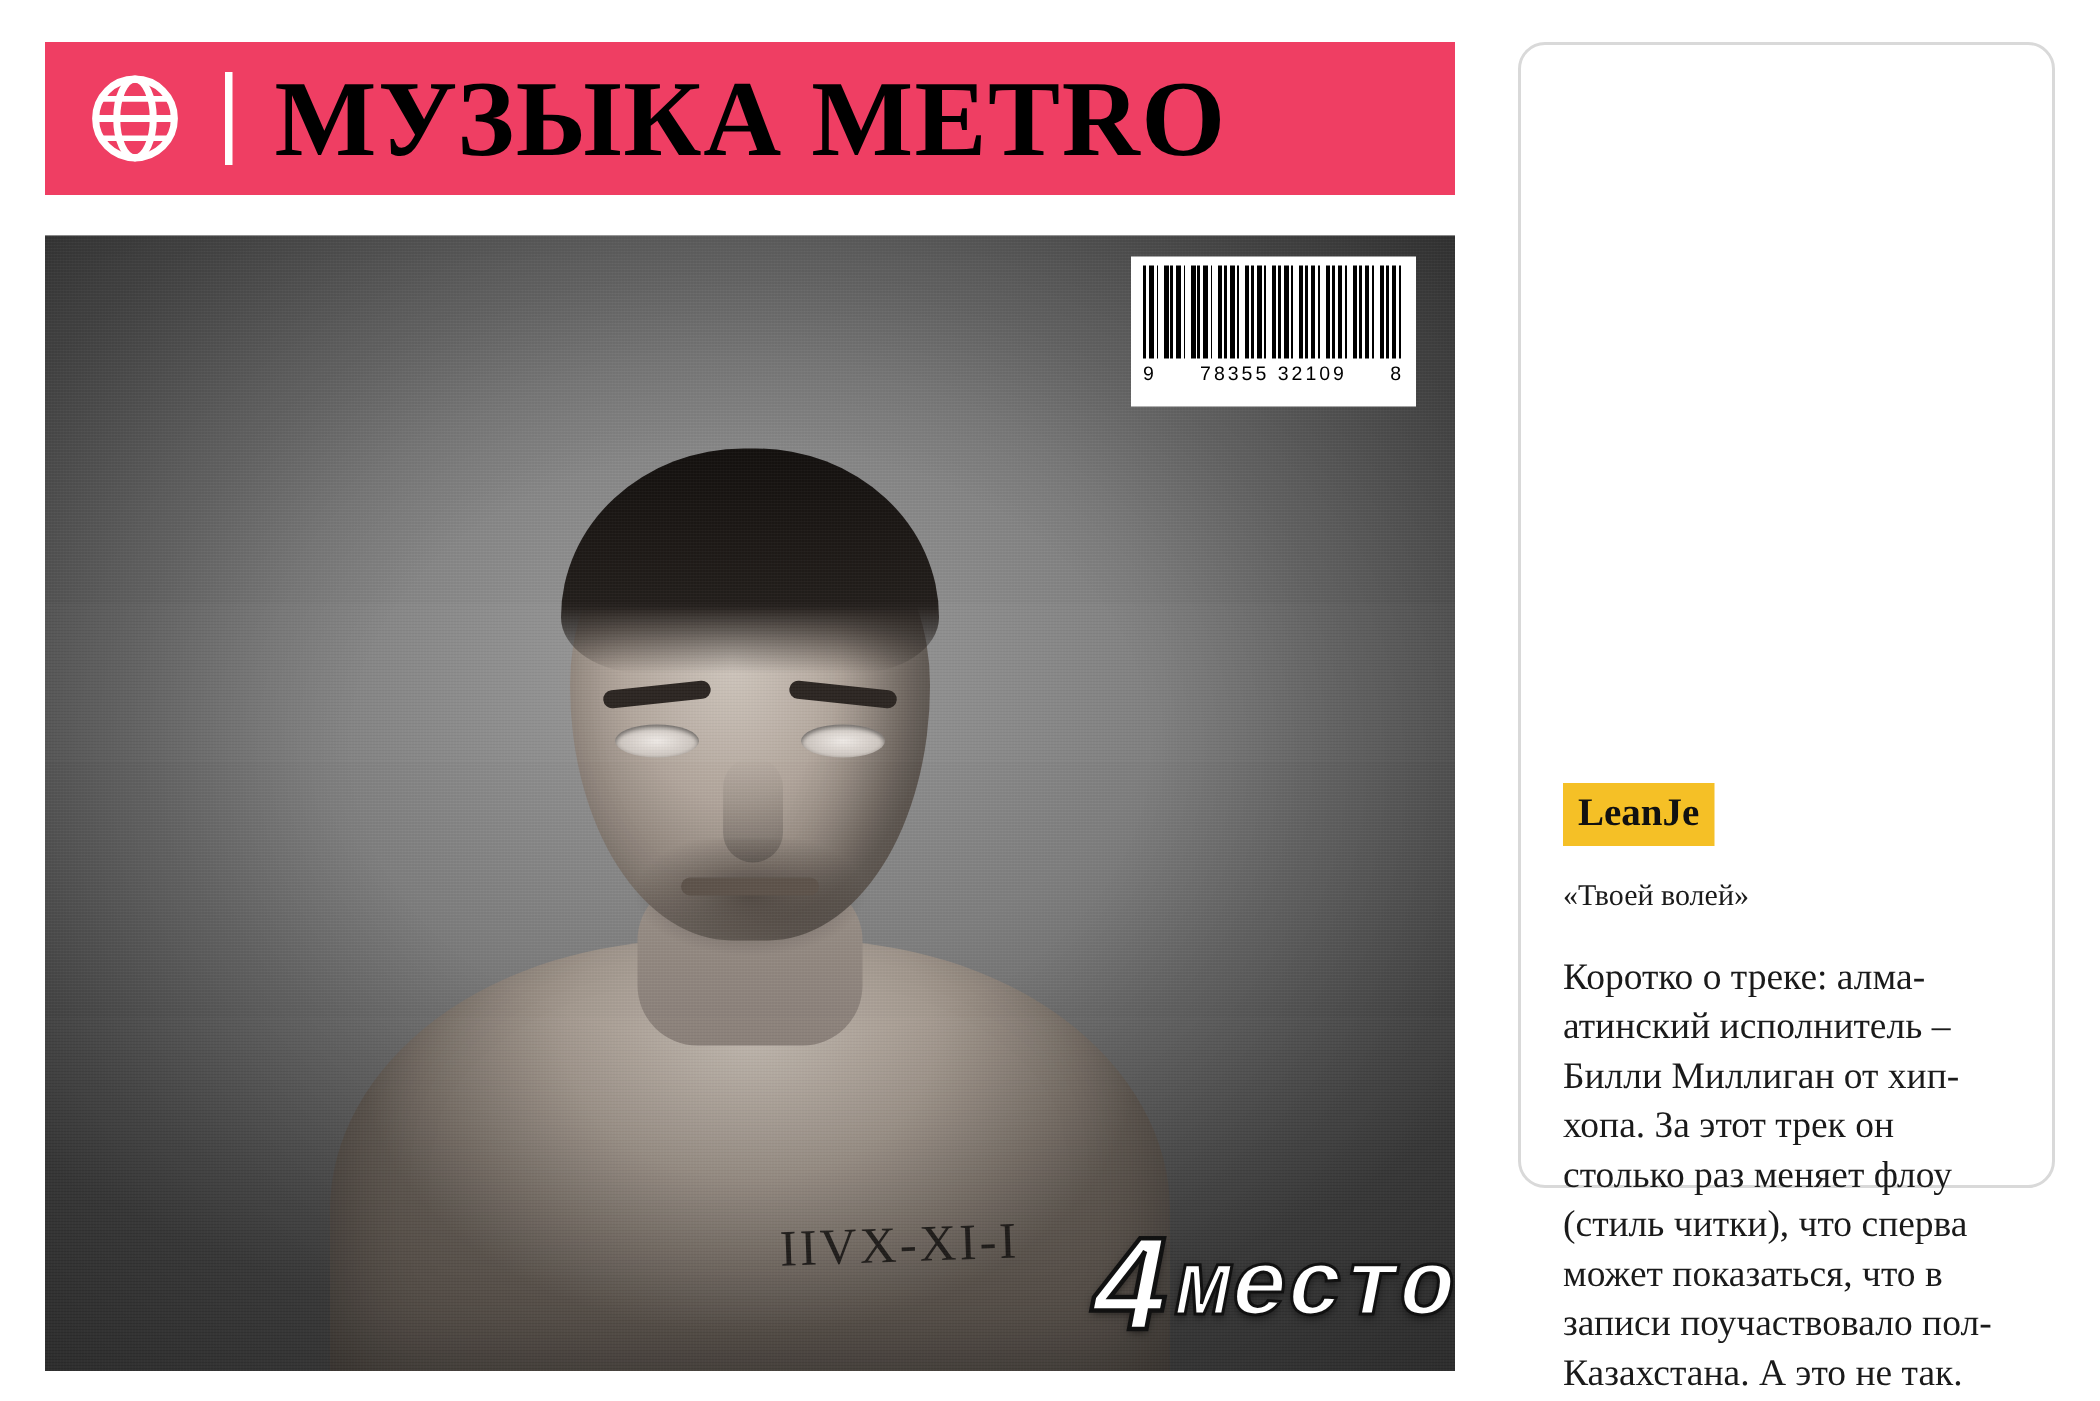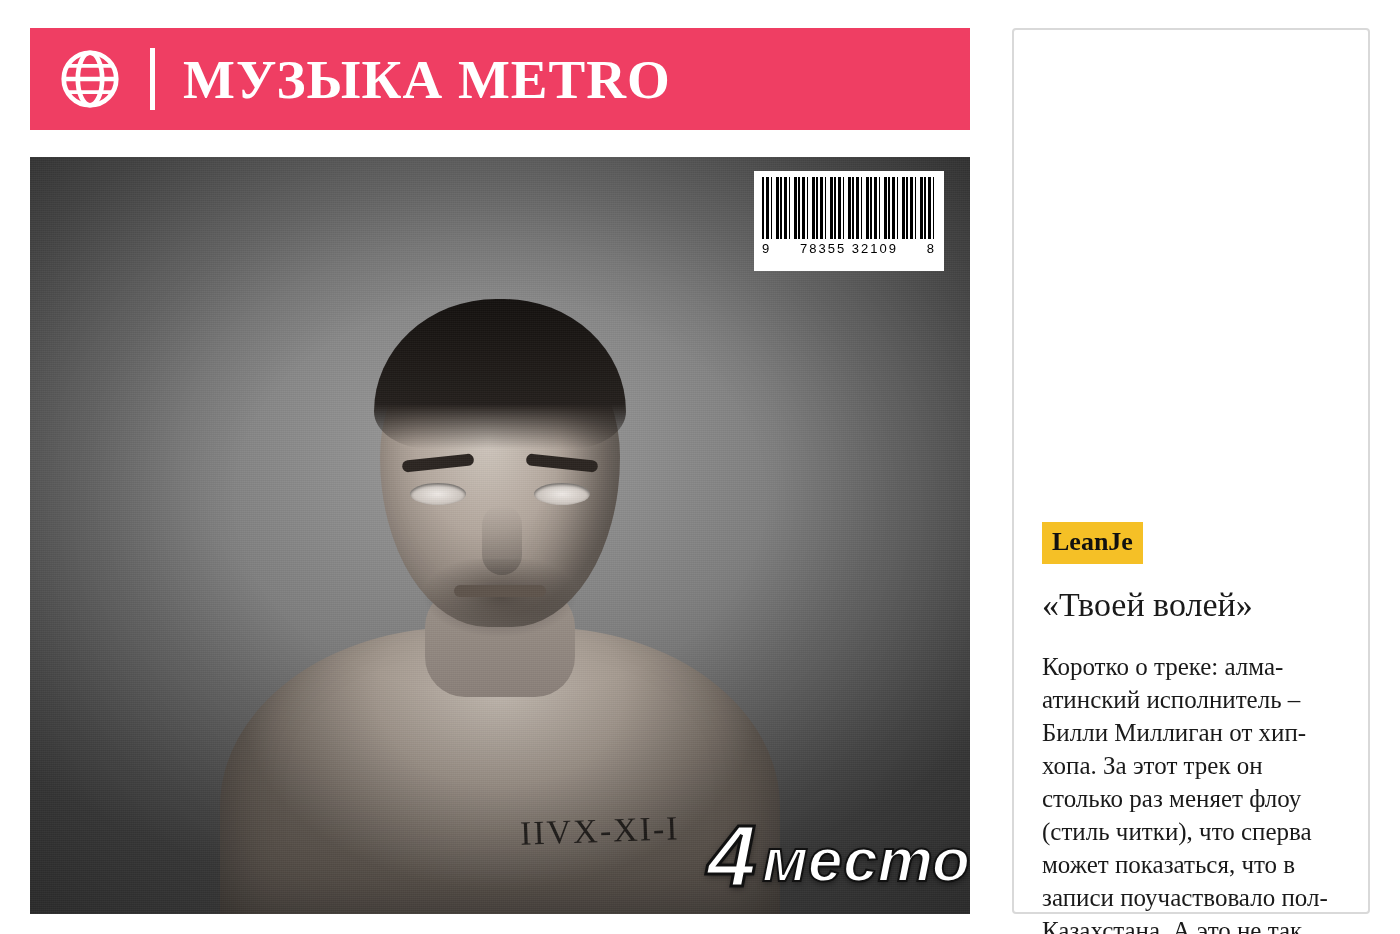--- a/index.html
+++ b/index.html
@@ -35,23 +35,23 @@
   }
   .header-divider {
     width: 5px;
     height: 62px;
     background: #ffffff;
     margin-left: 30px;
     margin-right: 28px;
     flex: 0 0 auto;
   }
   .header-title {
-    color: #ffffff;
-    font-family: "Liberation Serif", serif;
-    font-size: 55px;
+    color: #000000;
+    font-family: "Liberation Serif", serif;
+    font-size: 72px;
     font-weight: bold;
     letter-spacing: 1px;
     line-height: 1;
     white-space: nowrap;
   }
 
   
   .photo-frame {
     position: absolute;
     left: 30px;
@@ -241,39 +241,39 @@
   .rank-number {
     font-family: "Liberation Sans", sans-serif;
     font-size: 88px;
     font-weight: bold;
     font-style: italic;
     line-height: .82;
     -webkit-text-stroke: 3px #111;
     padding-right: 6px;
   }
   .rank-word {
-    font-family: Liberation Sans, sans-serif;
+    font-family: Liberation Mono, monospace;
     font-size: 62px;
     font-style: italic;
     font-weight: bold;
     line-height: .95;
     -webkit-text-stroke: 2px #111;
     padding-bottom: 2px;
   }
 
   
   .side-card {
     position: absolute;
     left: 1012px;
     top: 28px;
     width: 358px;
-    height: 886px;
+    height: 764px;
     background: #ffffff;
     border: 2px solid #d9d9d9;
-    border-radius: 4px;
+    border-radius: 18px;
     box-sizing: border-box;
     padding: 26px 28px;
   }
   .card-body {
     position: absolute;
     left: 28px;
     right: 28px;
     top: 492px;
   }
   .artist-tag {
@@ -282,21 +282,21 @@
     color: #111111;
     font-family: "Liberation Serif", serif;
     font-weight: bold;
     font-size: 26px;
     line-height: 1;
     padding: 7px 10px 9px 10px;
   }
   .track-title {
     margin-top: 22px;
     font-family: "Liberation Serif", serif;
-    font-size: 34px;
+    font-size: 20px;
     color: #1a1a1a;
   }
   .track-desc {
     margin-top: 26px;
     font-family: "Liberation Serif", serif;
     font-size: 25px;
     line-height: 1.32;
     color: #1a1a1a;
   }
   .track-desc b {

